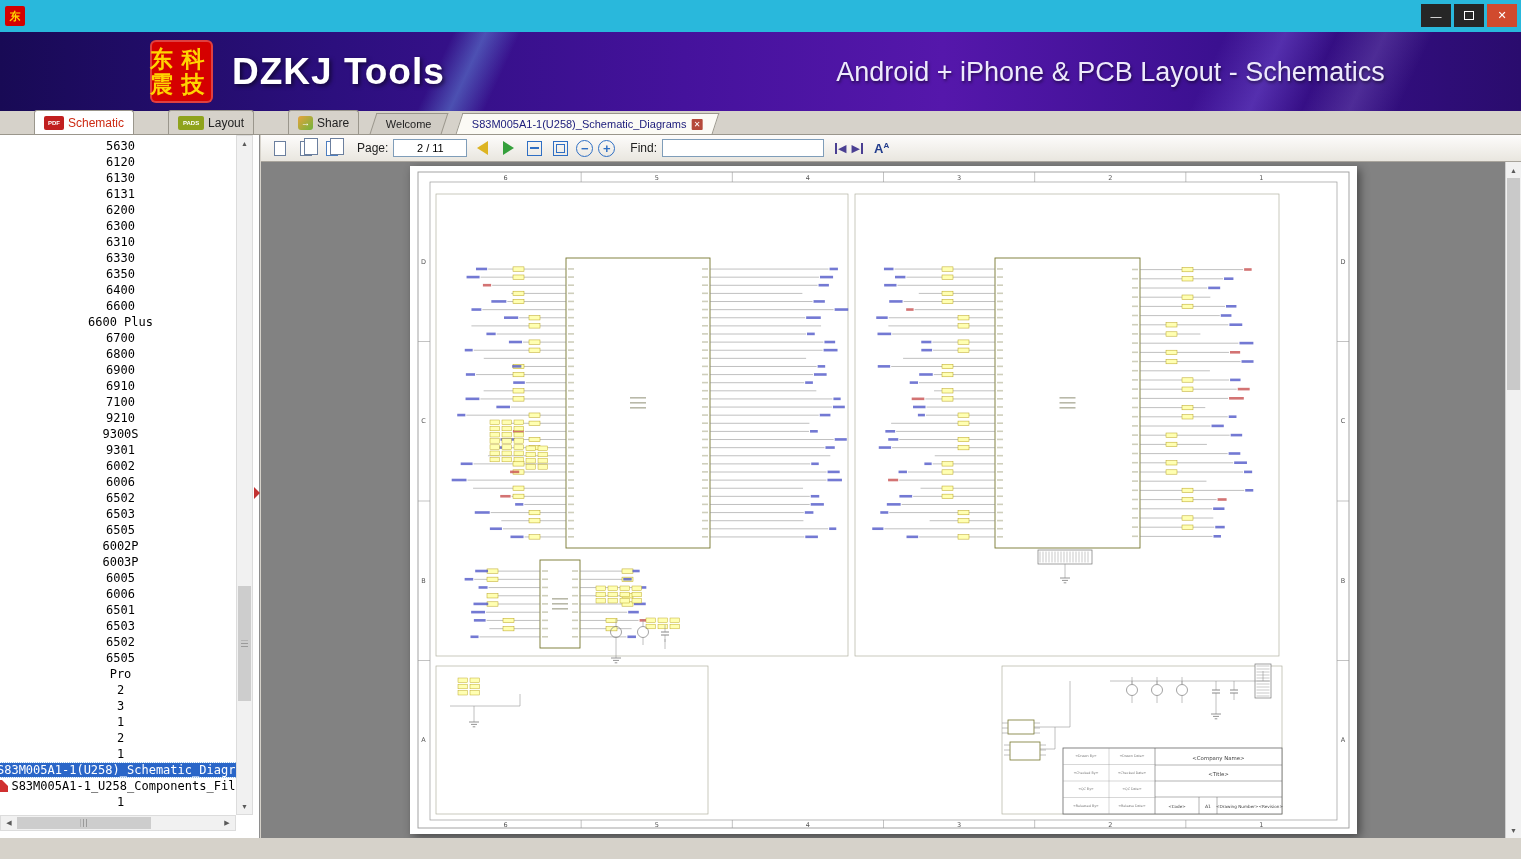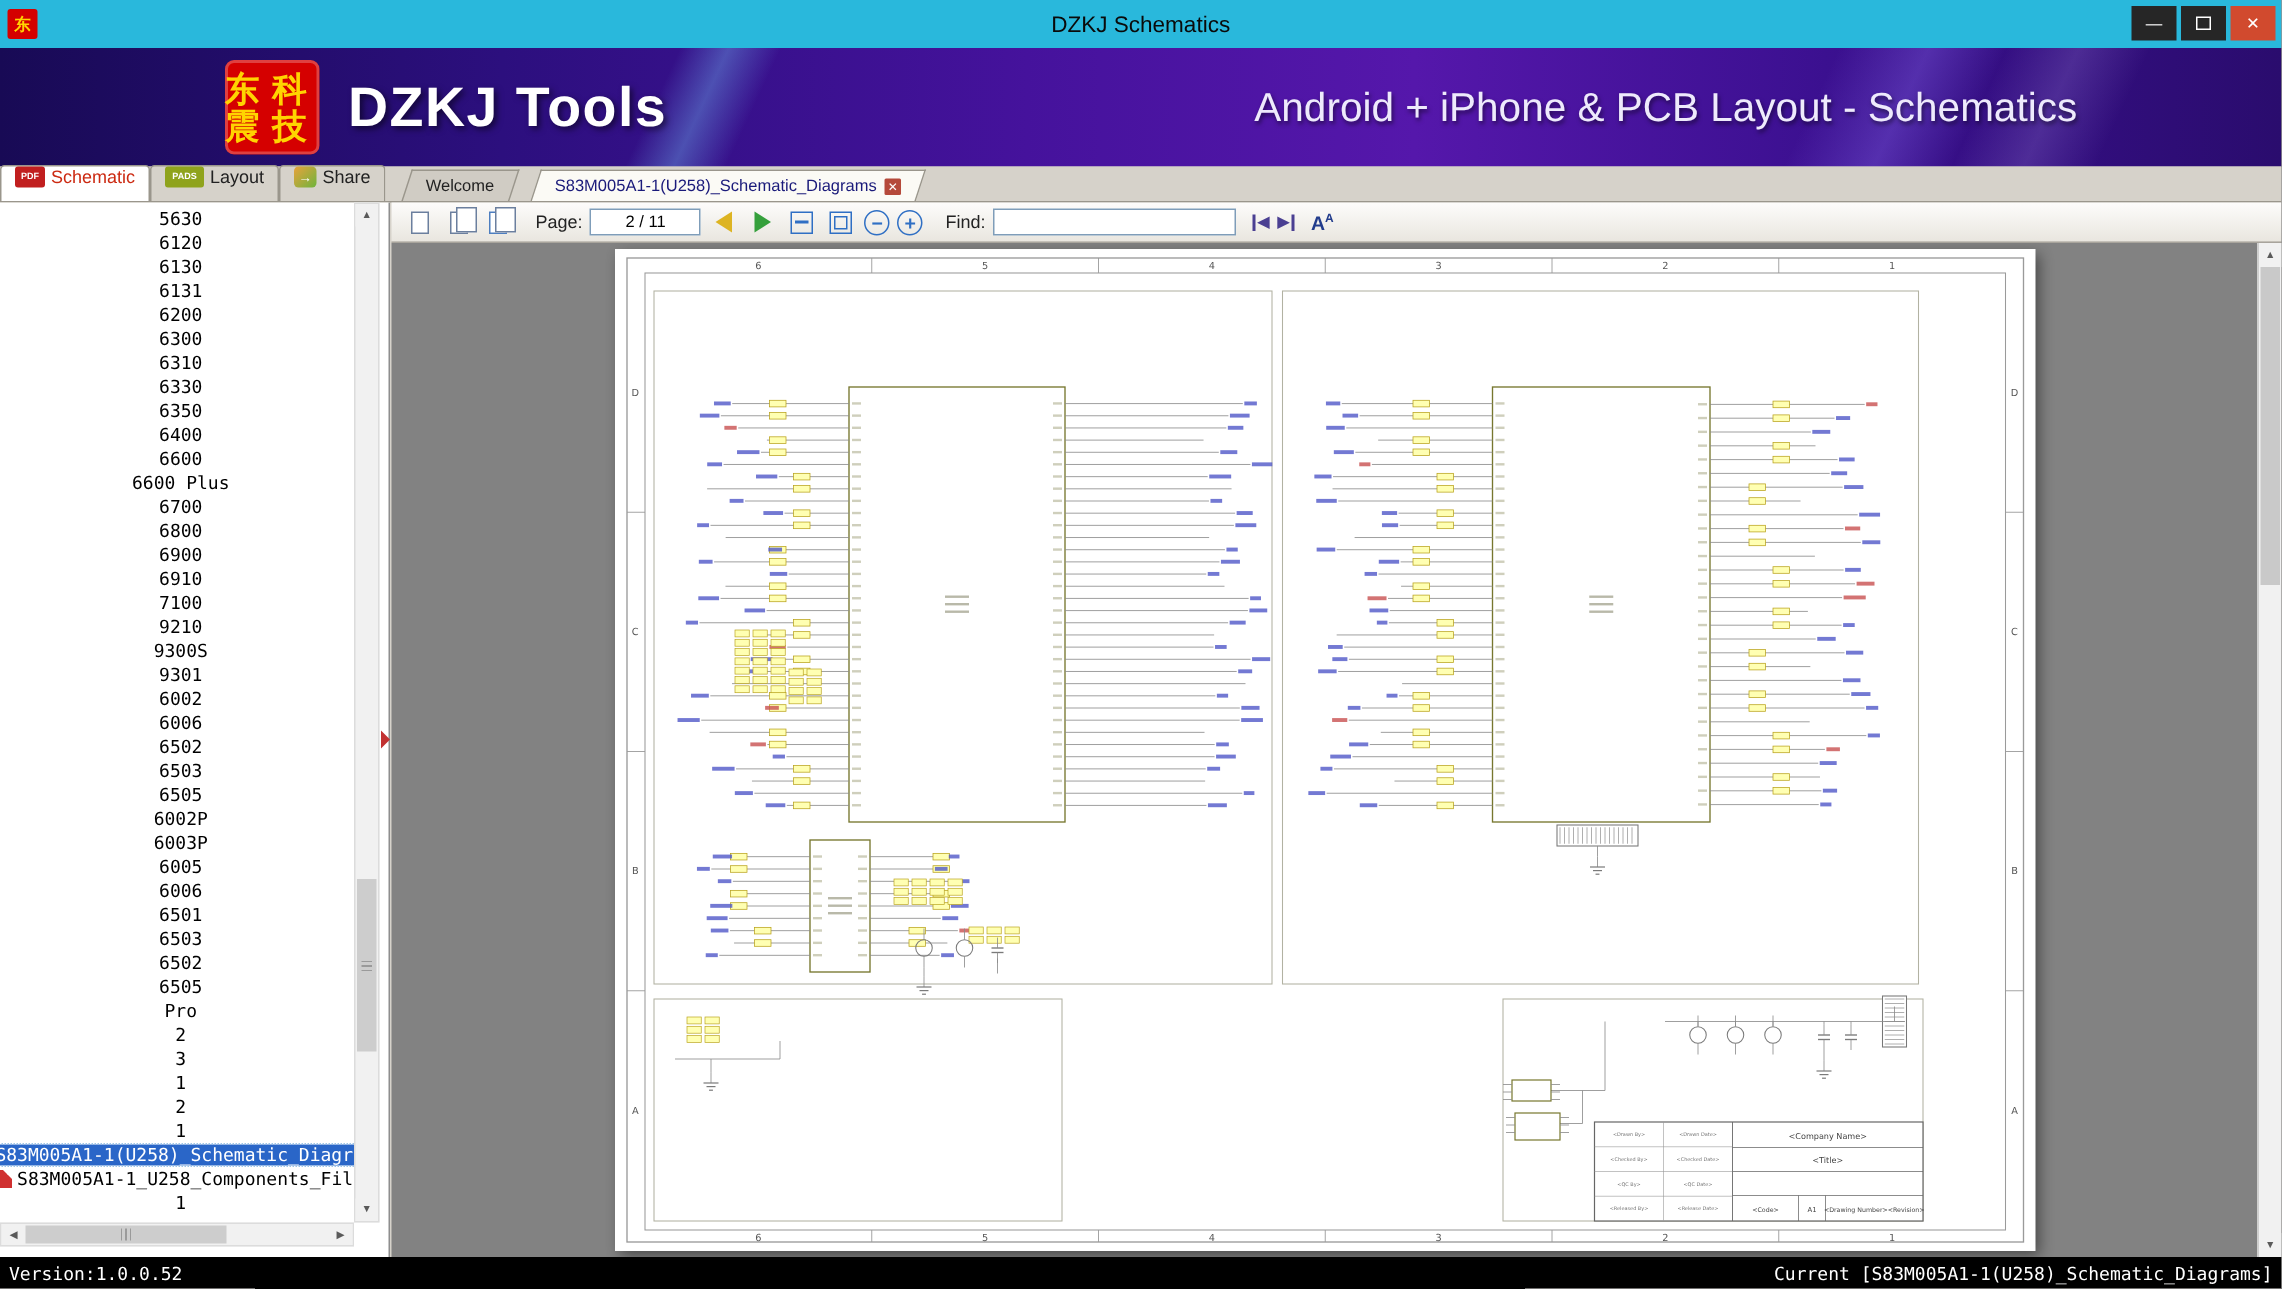--- a/index.html
+++ b/index.html
@@ -21,21 +21,21 @@
 .banner{position:absolute;left:0;top:32px;width:1521px;height:79px;background:linear-gradient(90deg,#180a55 0%,#2c0f7e 22%,#45129c 45%,#5517ab 62%,#3b1090 80%,#2a0c6e 100%);overflow:hidden;}
 .streak{position:absolute;pointer-events:none;}
 .s1{left:380px;top:-30px;width:180px;height:150px;background:linear-gradient(115deg,transparent 35%,rgba(120,200,255,.35) 48%,transparent 62%);}
 .s2{left:1120px;top:-30px;width:330px;height:150px;background:linear-gradient(115deg,transparent 30%,rgba(150,120,255,.30) 45%,transparent 58%,rgba(200,180,255,.18) 70%,transparent 82%);}
 .logo-box{position:absolute;left:150px;top:8px;width:63px;height:63px;background:#d50000;border-radius:6px;display:flex;flex-direction:row;align-items:center;justify-content:center;color:#ffd400;font-weight:bold;font-size:23px;line-height:1.05;box-shadow:0 0 0 2px rgba(255,255,255,.25) inset;}
 .brand{position:absolute;left:232px;top:50%;transform:translateY(-50%);font-size:37px;font-weight:bold;color:#fff;letter-spacing:1px;text-shadow:2px 2px 4px rgba(0,0,0,.55);}
 .tagline{position:absolute;left:770px;right:70px;top:50%;transform:translateY(-50%);text-align:center;font-size:27px;color:#eeeafc;text-shadow:1px 2px 3px rgba(0,0,0,.5);}
 
 
 .tabrow{position:absolute;left:0;top:111px;width:1521px;height:24px;background:#d6d2ca;border-bottom:1px solid #9a968c;display:flex;align-items:flex-end;}
-.mtab{height:24px;display:flex;align-items:flex-start;gap:4px;padding:0 9px;border:1px solid #9a968c;border-bottom:none;border-radius:3px 3px 0 0;background:#d6d2ca;font-size:12px;color:#222;cursor:pointer;}
+.mtab{height:24px;display:flex;align-items:center;gap:4px;padding:0 9px;border:1px solid #9a968c;border-bottom:none;border-radius:3px 3px 0 0;background:#d6d2ca;font-size:12px;color:#222;cursor:pointer;margin-left:34px;}
 .mtab.active{background:#fff;}
 .mtab.active .mtab-label{color:#cc2a12;}
 .pdf-ic{width:20px;height:14px;background:#c11f1f;color:#fff;font-size:6px;font-weight:bold;display:grid;place-items:center;border-radius:2px;}
 .pads-ic{width:26px;height:14px;background:#8fa31c;color:#fff;font-size:6px;font-weight:bold;display:grid;place-items:center;border-radius:2px;}
 .share-ic{width:15px;height:14px;background:linear-gradient(135deg,#e8a23c,#6fb43c);color:#fff;font-size:9px;display:grid;place-items:center;border-radius:3px;}
 .dtab{height:21px;display:flex;align-items:center;gap:5px;padding:0 12px;border:1px solid #9a968c;border-bottom:none;background:#d0ccc4;transform:skewX(-18deg);margin-left:14px;font-size:11px;color:#222;cursor:pointer;}
 .dtab>*{transform:skewX(18deg);}
 .dtab.active{background:#fbfaf5;}
 .dtab.active .dtab-label{color:#1a1a7a;}
 .tab-close{width:11px;height:11px;background:#b5493a;color:#fff;font-size:8px;display:grid;place-items:center;border-radius:1px;cursor:pointer;}
@@ -97,21 +97,20 @@
 </style>
 </head>
 <body>
 
 <div id="root">
 
   <div class="titlebar">
     <div class="title-icon">
         <span>东</span>
       </div>
-    <div class="title-text">DZKJ Schematics</div>
     <div class="win-controls">
       <div class="win-btn min">—</div>
       <div class="win-btn max">
           <span class="maxbox"></span>
         </div>
       <div class="win-btn close">✕</div>
     </div>
   </div>
 
   <div class="banner">
@@ -1062,18 +1061,14 @@
         </svg>
     </div>
   </div>
 
   <div class="v-scroll">
     <div class="sb-btn">▲</div>
     <div class="v-thumb"></div>
     <div class="sb-btn btn-down">▼</div>
   </div>
 
-  <div id="status">
-    <span>Version:1.0.0.52</span>
-    <span>Current [S83M005A1-1(U258)_Schematic_Diagrams]</span>
-  </div>
 
 </div>
 
 </body></html>

